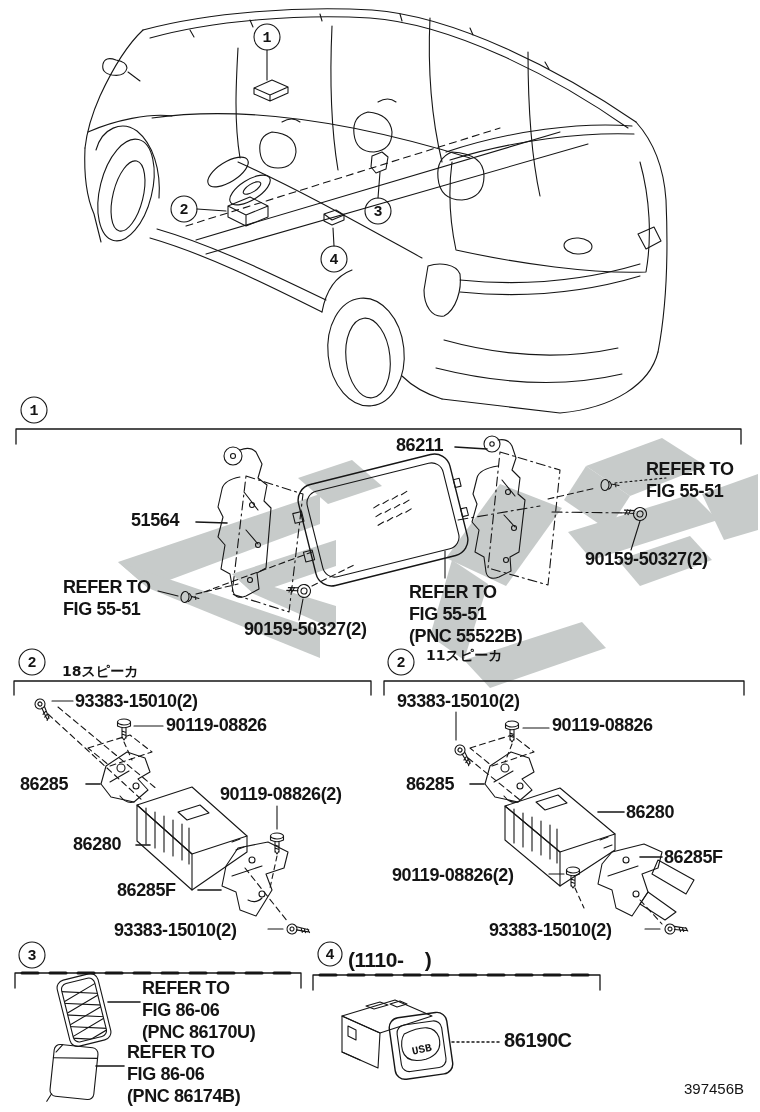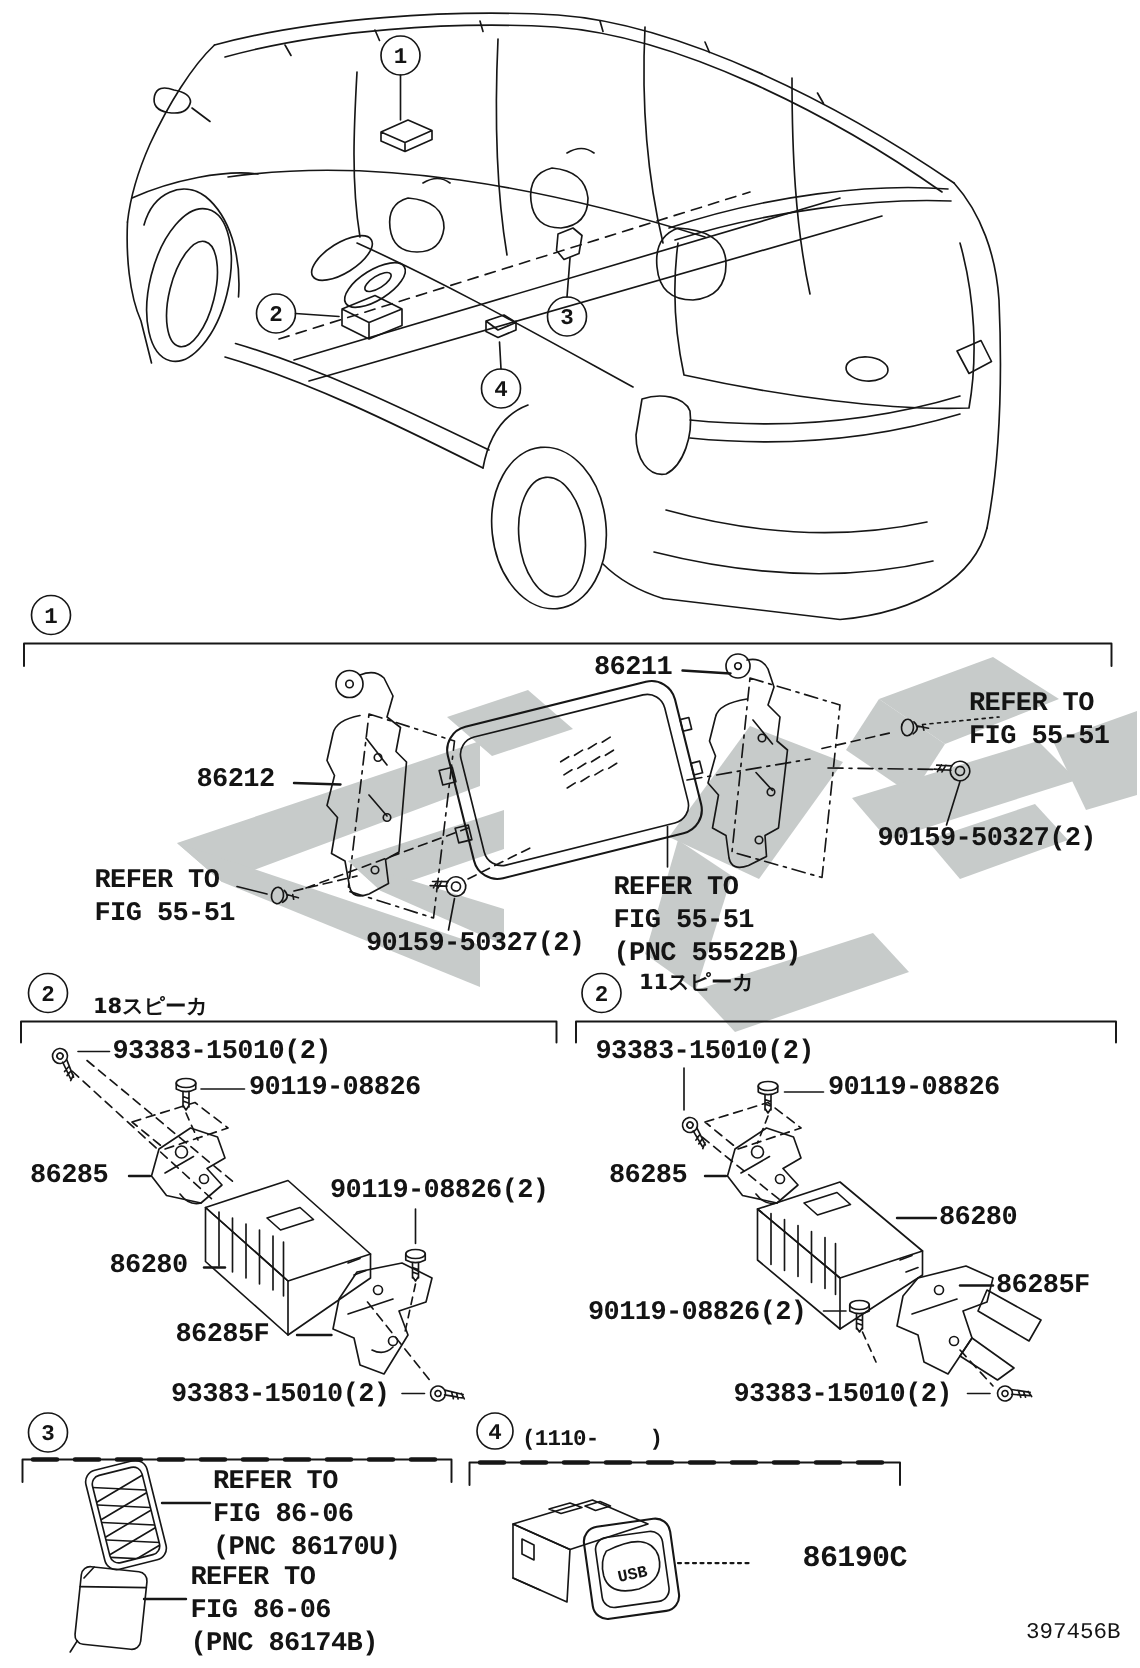--- a/index.html
+++ b/index.html
@@ -1,24 +1,24 @@
 <!DOCTYPE html>
 <html><head>
 <meta charset="utf-8">
 <style>
   html,body{margin:0;padding:0;background:#ffffff;}
   #stage{position:relative;width:760px;height:1112px;background:#ffffff;overflow:hidden;
          font-family:"Liberation Mono",monospace;}
   #art{position:absolute;left:0;top:0;}
-  .lbl{position:absolute;font-family:Liberation Mono, monospace;font-weight:bold;
+  .lbl{position:absolute;font-family:Liberation Sans, sans-serif;font-weight:bold;
        font-size:18px;line-height:22px;color:#141414;white-space:pre;letter-spacing:-0.4px;}
   .jp{font-family:"DejaVu Sans","Liberation Sans",sans-serif;font-weight:600;font-size:14px;
       line-height:16px;letter-spacing:0;text-align:right;}
-  .note{font-size:15px;letter-spacing:-0.5px;}
-  .big{font-size:20px;margin-left:31px;}
+  .note{font-size:21px;letter-spacing:-0.5px;}
+  .big{font-size:20px;}
   .footer{font-weight:normal;font-size:15px;letter-spacing:0;}
   svg *{vector-effect:non-scaling-stroke;}
 </style>
 </head>
 <body>
 
 <div id="stage">
 
 <svg id="art" width="760" height="1112" viewBox="0 0 760 1112" stroke="#161616" fill="none" stroke-width="1.1" stroke-linecap="round" stroke-linejoin="round">
 
@@ -344,21 +344,21 @@
       <rect x="-28" y="-31" width="58" height="62" rx="10" stroke-width="1.4"></rect>
       <rect x="-21" y="-23" width="45" height="47" rx="8"></rect>
       <path d="M-14,-14 q30,-10 34,8 q2,16 -16,20 q-20,2 -22,-12 q-1,-10 4,-16 z"></path>
       <text x="1" y="7" text-anchor="middle" font-family="Liberation Mono,monospace" font-size="11" font-weight="bold" fill="#141414" stroke="none" transform="rotate(-4)">USB</text>
     </g>
     <path d="M452,1042 L500,1042" stroke-dasharray="2 3" stroke-width="1.5"></path>
   </g>
   </svg>
 
   <div class="lbl" style="left:396px;top:434px">86211</div>
-  <div class="lbl" style="left:131px;top:509px">86212</div>
+  <div class="lbl" style="left:131px;top:509px">51564</div>
   <div class="lbl" style="left:646px;top:458px">REFER TO
 FIG 55-51</div>
   <div class="lbl" style="left:585px;top:548px">90159-50327(2)</div>
   <div class="lbl" style="left:63px;top:576px">REFER TO
 FIG 55-51</div>
   <div class="lbl" style="left:244px;top:618px">90159-50327(2)</div>
   <div class="lbl" style="left:409px;top:581px">REFER TO
 FIG 55-51
 (PNC 55522B)</div>
 

